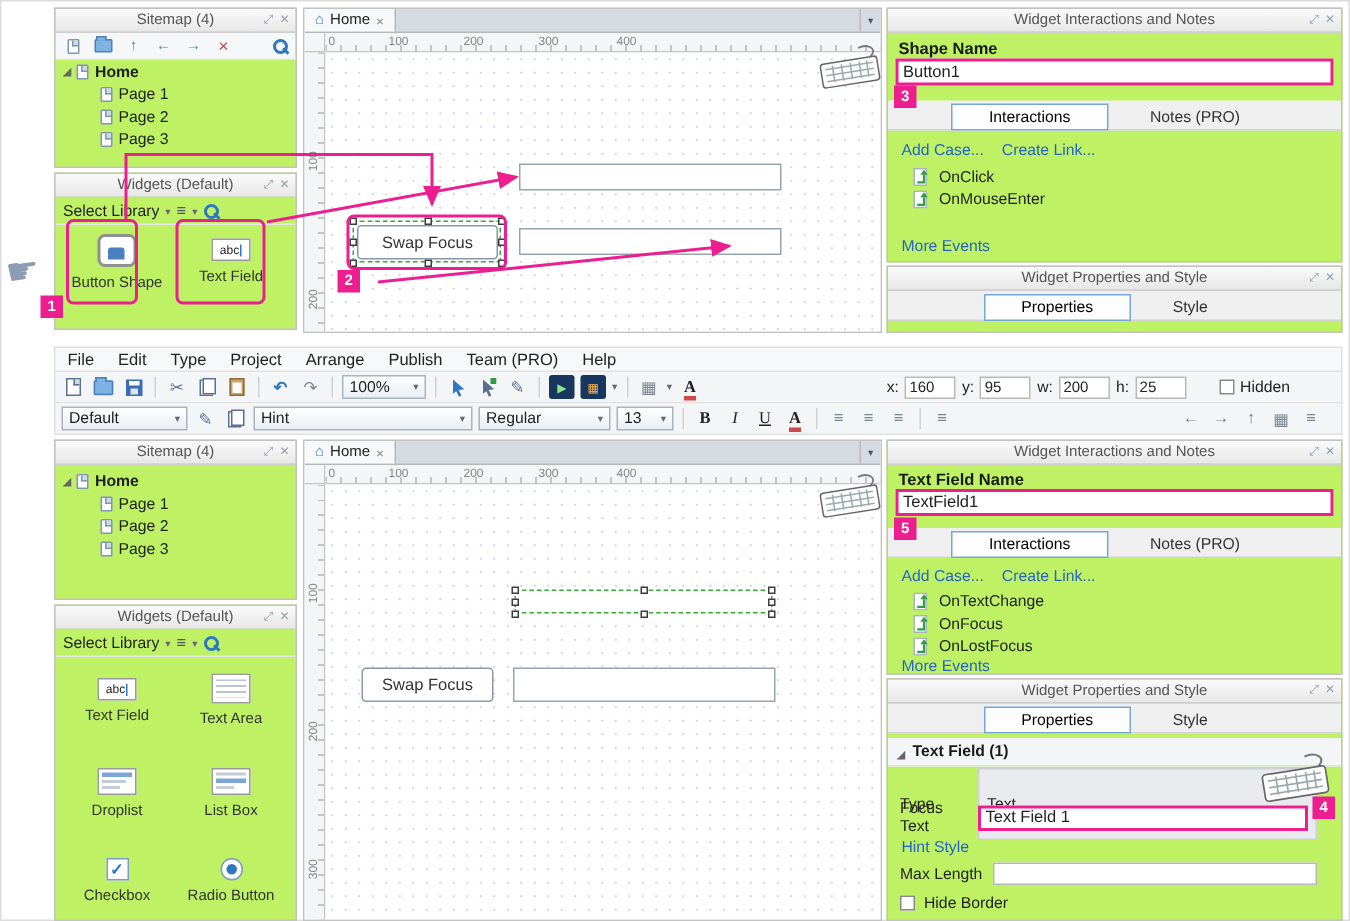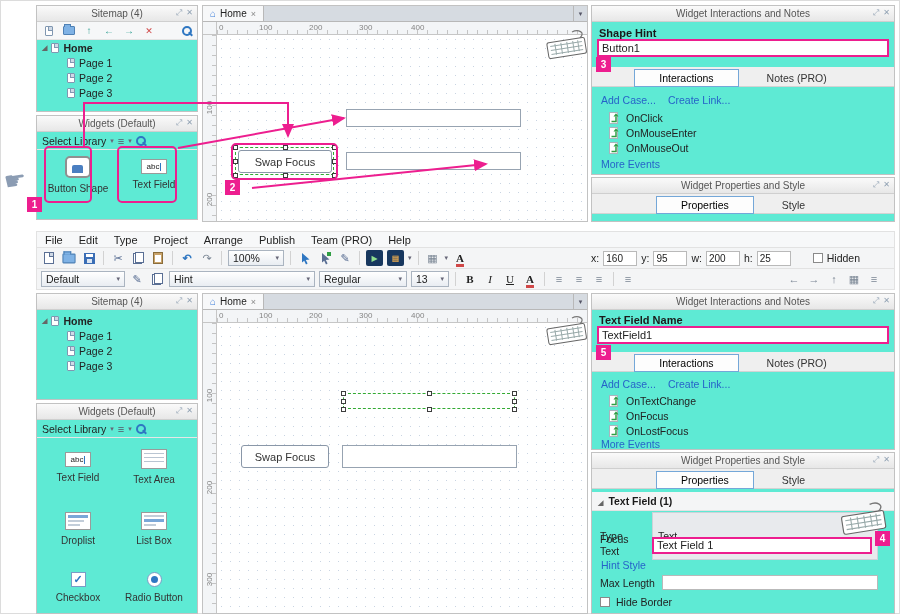--- a/index.html
+++ b/index.html
@@ -1,19 +1,19 @@
 <!DOCTYPE html>
 <html><head>
 <meta charset="utf-8">
 <style>
   *{box-sizing:border-box;margin:0;padding:0}
   html,body{width:900px;height:614px;overflow:hidden}
   body{font-family:"Liberation Sans",sans-serif;font-size:11px;color:#333;background:#fff;position:relative}
   .frame{position:absolute;left:0;top:0;width:900px;height:614px;border:1px solid #dcdcdc;z-index:0}
-  .panel{position:absolute;border:1px solid #c2c2c2;background:#5eead4;overflow:hidden;z-index:5}
+  .panel{position:absolute;border:1px solid #c2c2c2;background:#bef264;overflow:hidden;z-index:5}
   .phdr{height:16px;background:linear-gradient(#fafafa,#e7e7e7);border-bottom:1px solid #cfcfcf;display:flex;align-items:center;justify-content:center;font-size:10px;color:#555;position:relative}
   .phdr .hico{position:absolute;right:4px;top:3px;display:flex;gap:4px;color:#8fa0b2;font-size:8px;line-height:1}
   
   .trow{display:flex;align-items:center;gap:4px;height:15px;font-size:10.5px;color:#222}
   .tri{font-size:7px;color:#666}
   .page-icon{width:8px;height:10px;background:#fff;border:1px solid #8097b1;border-radius:1px;display:inline-block;position:relative;flex:none}
   .page-icon::after{content:"";position:absolute;top:0;right:0;width:3px;height:3px;background:#cfd9e6;border-left:1px solid #8097b1;border-bottom:1px solid #8097b1}
   .stoolbar{display:flex;align-items:center;gap:6px;height:18px;padding:0 5px;border-bottom:1px solid #e3e3e3;background:#f6f7f8}
   .sico{display:flex;align-items:center;justify-content:center;width:14px;height:14px;font-size:10px;color:#2a9d8f}
   .folder{width:12px;height:9px;background:#7fb2e5;border:1px solid #4f81b5;position:relative;border-radius:1px}
@@ -216,21 +216,21 @@
 </div>
 
 <div class="panel" style="left:591px;top:5px;width:304px;height:170px">
   <div class="phdr">
     <span>Widget Interactions and Notes</span>
     <span class="hico">
         <span>⤢</span>
         <span>✕</span>
       </span>
   </div>
-  <div class="plabel" style="position:absolute;left:7px;top:21px">Shape Hint</div>
+  <div class="plabel" style="position:absolute;left:7px;top:21px">Shape Name</div>
   <input class="inp pinkinp" style="position: absolute; left: 5px; top: 33px; width: 292px; height: 18px;" value="Button1">
   <div class="tabrow" style="position:absolute;left:0;top:61px;width:302px">
     <div class="tab sel">Interactions</div>
     <div class="tab">Notes (PRO)</div>
   </div>
   <div style="position:absolute;left:9px;top:88px;display:flex;gap:12px">
     <span class="link">Add Case...</span>
     <span class="link">Create Link...</span>
   </div>
   <div style="position:absolute;left:0;top:104px;width:100%">
@@ -242,28 +242,20 @@
         </svg>
       <span>OnClick</span>
     </div>
     <div class="evrow">
       <svg width="12" height="12" viewBox="0 0 12 12">
           <rect x="1.5" y="0.5" width="8" height="11" fill="#fff" stroke="#aab4be"></rect>
           <path d="M3.5 9.5 L8 9.5 L8 4.5" fill="none" stroke="#2f9e44" stroke-width="1.5"></path>
           <path d="M5.5 4.5 L10.5 4.5 L8 1.2 Z" fill="#2f9e44"></path>
         </svg>
       <span>OnMouseEnter</span>
-    </div>
-    <div class="evrow">
-      <svg width="12" height="12" viewBox="0 0 12 12">
-          <rect x="1.5" y="0.5" width="8" height="11" fill="#fff" stroke="#aab4be"></rect>
-          <path d="M3.5 9.5 L8 9.5 L8 4.5" fill="none" stroke="#2f9e44" stroke-width="1.5"></path>
-          <path d="M5.5 4.5 L10.5 4.5 L8 1.2 Z" fill="#2f9e44"></path>
-        </svg>
-      <span>OnMouseOut</span>
     </div>
   </div>
   <span class="link" style="position:absolute;left:9px;top:152px">More Events</span>
 </div>
 
 <div class="panel" style="left:591px;top:177px;width:304px;height:45px">
   <div class="phdr">
     <span>Widget Properties and Style</span>
     <span class="hico">
         <span>⤢</span>

